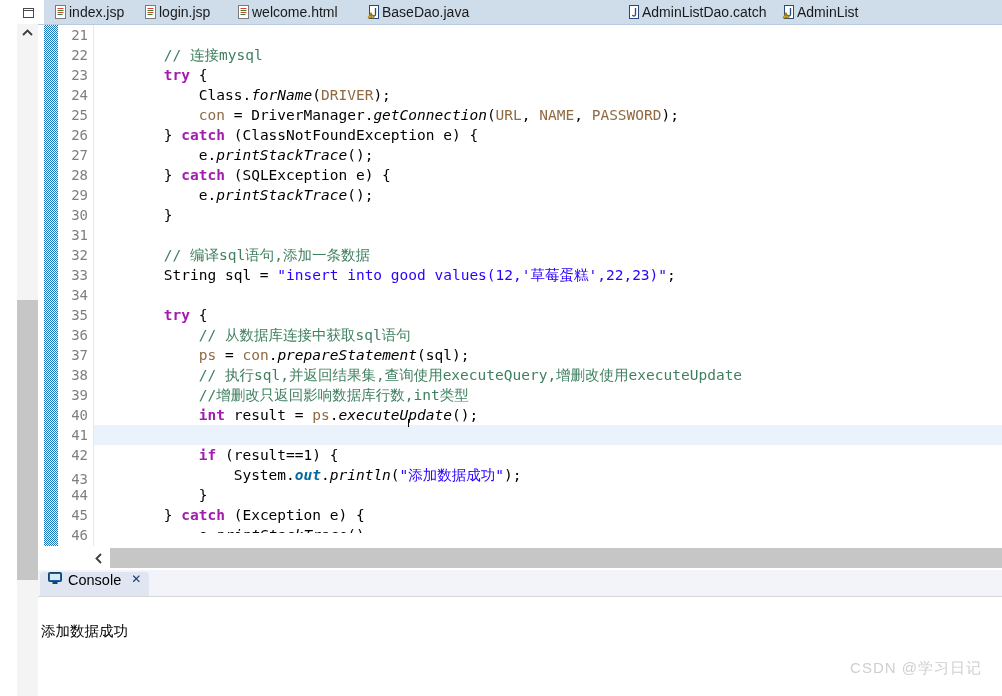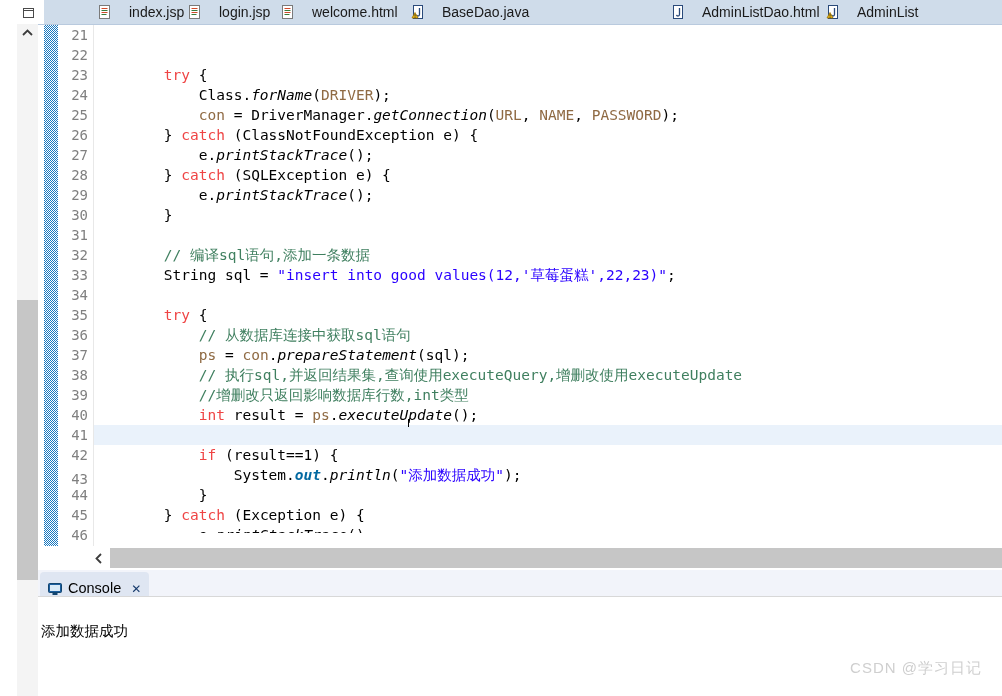--- a/index.html
+++ b/index.html
@@ -25,22 +25,22 @@
     position:absolute; left:0; top:0; width:1002px; height:24px;
     background:#cfdcea;
   }
   .tabbar .winbtns { position:absolute; left:0; top:0; width:44px; height:24px; background:#ffffff; }
   .restore-icon { position:absolute; left:22px; top:5px; width:13px; height:13px; }
   .tabs-wrap {
     position:absolute; left:44px; top:0; right:0; height:24px;
     background:#cfdcea; display:flex; align-items:center;
   }
   .tab {
-    height:24px; display:flex; align-items:center; gap:17px;
-    padding:0 14px 0 10px; font-size:14px; color:#1a1a1a; white-space:nowrap;margin-left:44px;
+    height:24px; display:flex; align-items:center; gap:1px;
+    padding:0 14px 0 10px; font-size:14px; color:#1a1a1a; white-space:nowrap;
   }
   .tab-icon { width:14px; height:15px; position:relative; flex:0 0 auto; }
 
   
   .editor { position:absolute; left:38px; top:24px; width:964px; height:524px; background:#ffffff; }
   .editor .topline { position:absolute; left:0; top:0; width:964px; height:1px; background:#b9cade; }
   .annot-ruler {
     position:absolute; left:6px; top:1px; width:14px; height:523px;
     background-color:#f7f7f7;
     background-image:
@@ -62,21 +62,21 @@
 
   .code-area { position:absolute; left:56px; top:1px; width:908px; height:508px; overflow:hidden; background:#ffffff; }
   .code-line {
     position:absolute; left:0; height:20px; line-height:20px; width:908px;
     font-family:"DejaVu Sans Mono", monospace; font-size:14.5px; color:#000000;
     white-space:pre;
   }
   .code-line.current { background:#eaf2fb; }
   .cursor { position:absolute; width:1px; background:#000; }
 
-  .kw   { color:#ef4444; font-weight:normal;margin-top:28px; }
+  .kw   { color:#a21caf; font-weight:bold;margin-top:28px; }
   .cmt  { color:#3f7f5f; }
   .str  { color:#2a00ff; }
   .cnst { color:#8f6a43; }
   .meth { font-style:italic; color:#000000; }
   .fld  { color:#0369a1; font-weight:bold; font-style:italic; }
   .squig {
     background-image:
       linear-gradient(45deg,transparent 45%,#d18f00 45%,#d18f00 55%,transparent 55%);
     background-size:4px 3px; background-repeat:repeat-x; background-position:0 100%;
     padding-bottom:1px;
@@ -88,21 +88,21 @@
      display:flex; align-items:center; justify-content:center; background:#ffffff; }
   .h-scroll .hthumb { position:absolute; left:72px; top:0; width:930px; height:20px; background:#c6c6c6; }
   .h-scroll .corner { position:absolute; left:0; top:0; width:50px; height:20px; background:#ffffff; }
   .editor-bottom-border { position:absolute; left:38px; top:546px; width:964px; height:2px; background:#ffffff; }
 
   
   .console { position:absolute; left:38px; top:570px; width:964px; height:126px; background:#ffffff; }
   .console-tabbar { position:absolute; left:0; top:0; width:964px; height:26px; background:#f2f4fa; }
   .console-tab {
     position:absolute; left:2px; top:2px; height:24px;
-    display:flex; align-items:flex-end; gap:6px; padding:0 8px 0 8px;
+    display:flex; align-items:flex-start; gap:6px; padding:0 8px 0 8px;
     background:#dfe6f2; border-top-left-radius:4px; border-top-right-radius:4px;
     font-size:14.5px; color:#000;
   }
   .console-tab .close-x { color:#15396b; font-size:12px; margin-left:4px; }
   .console-icon { width:14px; height:13px; position:relative; }
   .console-body { position:absolute; left:0; top:26px; width:964px; height:100px; background:#ffffff; }
   .console-line {
     position:absolute; left:3px; font-size:14.5px; color:#000000; white-space:pre;
     font-family:"Liberation Sans", sans-serif;
   }
@@ -178,21 +178,21 @@
               <rect x="3.6" y="9.2" width="0.9" height="2.1" fill="#3a2a00"></rect>
               <rect x="3.6" y="11.7" width="0.9" height="0.9" fill="#3a2a00"></rect>
             </svg></span>
           <span>BaseDao.java</span>
         </div>
         <div class="tab" style="position: absolute; left: 573px; width: 155px;">
           <span class="tab-icon"><svg width="14" height="15" viewBox="0 0 14 15">
               <rect x="2.5" y="0.5" width="9" height="13" fill="#ffffff" stroke="#2a4a7a"></rect>
               <path d="M8.5 3 L8.5 9.5 Q8.5 11 7 11 Q5.7 11 5.5 9.8" fill="none" stroke="#2a4a7a" stroke-width="1.3"></path>
             </svg></span>
-          <span>AdminListDao.html</span>
+          <span>AdminListDao.catch</span>
         </div>
         <div class="tab" style="position: absolute; left: 728px; width: 120px;">
           <span class="tab-icon"><svg width="14" height="15" viewBox="0 0 14 15">
               <rect x="2.5" y="0.5" width="9" height="13" fill="#ffffff" stroke="#2a4a7a"></rect>
               <path d="M8.5 3 L8.5 9.5 Q8.5 11 7 11 Q5.7 11 5.5 9.8" fill="none" stroke="#2a4a7a" stroke-width="1.3"></path>
               <path d="M4 7.5 L7 13 L1 13 Z" fill="#f0c020" stroke="#9a7000" stroke-width="0.8"></path>
               <rect x="3.6" y="9.2" width="0.9" height="2.1" fill="#3a2a00"></rect>
               <rect x="3.6" y="11.7" width="0.9" height="0.9" fill="#3a2a00"></rect>
             </svg></span>
           <span>AdminList</span>
@@ -228,20 +228,21 @@
         <div class="gutter-line" style="top: 400px;">41</div>
         <div class="gutter-line" style="top: 420px; margin-left: 45px;">42</div>
         <div class="gutter-line" style="top: 444px;">43</div>
         <div class="gutter-line" style="top: 460px;">44</div>
         <div class="gutter-line" style="top: 480px;">45</div>
         <div class="gutter-line" style="top: 500px;">46</div>
       </div>
     <div class="gutter-sep"></div>
     <div class="code-area" id="code-area">
         <div class="code-line" style="top: 0px;"></div>
+        <div class="code-line" style="top: 20px;"><span>        </span><span class="cmt">// </span><span class="cmt">连接</span><span class="cmt squig">mysql</span></div>
         <div class="code-line" style="top: 40px;"><span>        </span><span class="kw">try</span><span> {</span></div>
         <div class="code-line" style="top: 60px;"><span>            Class.</span><span class="meth">forName</span><span>(</span><span class="cnst">DRIVER</span><span>);</span></div>
         <div class="code-line" style="top: 80px;"><span>            </span><span class="cnst">con</span><span> = DriverManager.</span><span class="meth">getConnection</span><span>(</span><span class="cnst">URL</span><span>, </span><span class="cnst">NAME</span><span>, </span><span class="cnst">PASSWORD</span><span>);</span></div>
         <div class="code-line" style="top: 100px;"><span>        } </span><span class="kw">catch</span><span> (ClassNotFoundException e) {</span></div>
         <div class="code-line" style="top: 120px;"><span>            e.</span><span class="meth">printStackTrace</span><span>();</span></div>
         <div class="code-line" style="top: 140px;"><span>        } </span><span class="kw">catch</span><span> (SQLException e) {</span></div>
         <div class="code-line" style="top: 160px;"><span>            e.</span><span class="meth">printStackTrace</span><span>();</span></div>
         <div class="code-line" style="top: 180px;"><span>        }</span></div>
         <div class="code-line" style="top: 200px;"></div>
         <div class="code-line" style="top: 220px;"><span>        </span><span class="cmt">// </span><span class="cmt">编译</span><span class="cmt squig">sql</span><span class="cmt">语句,添加一条数据</span></div>

